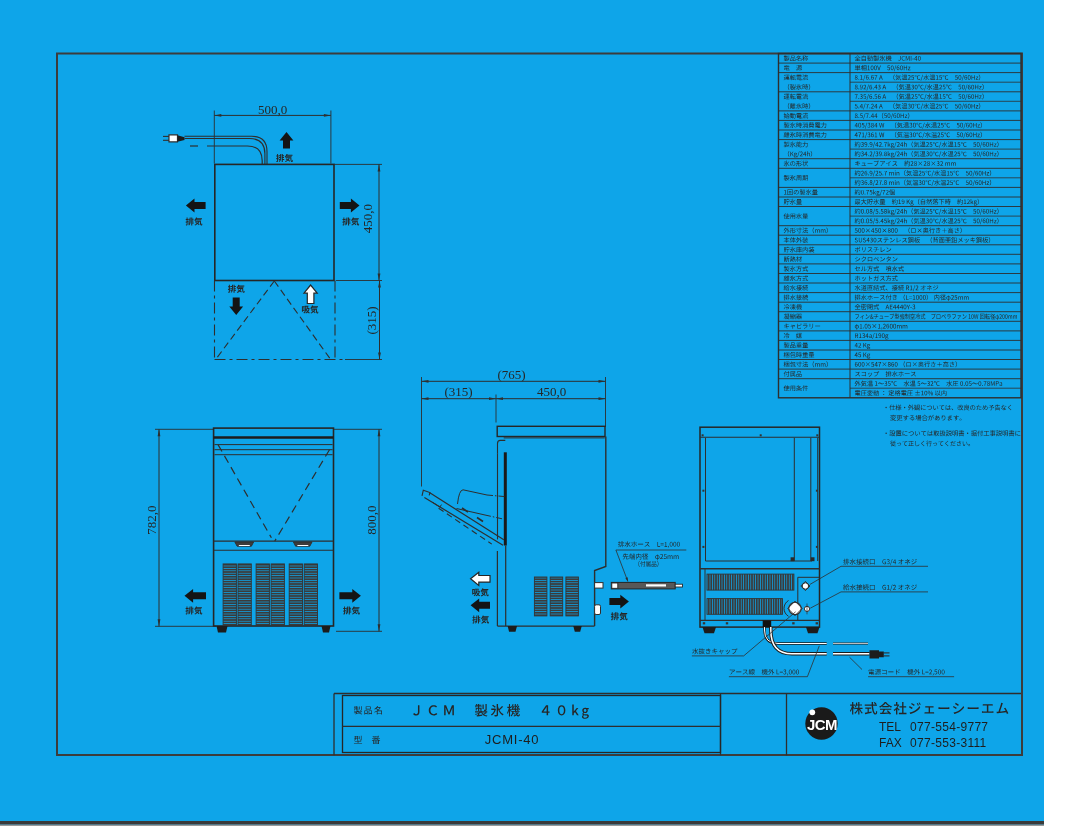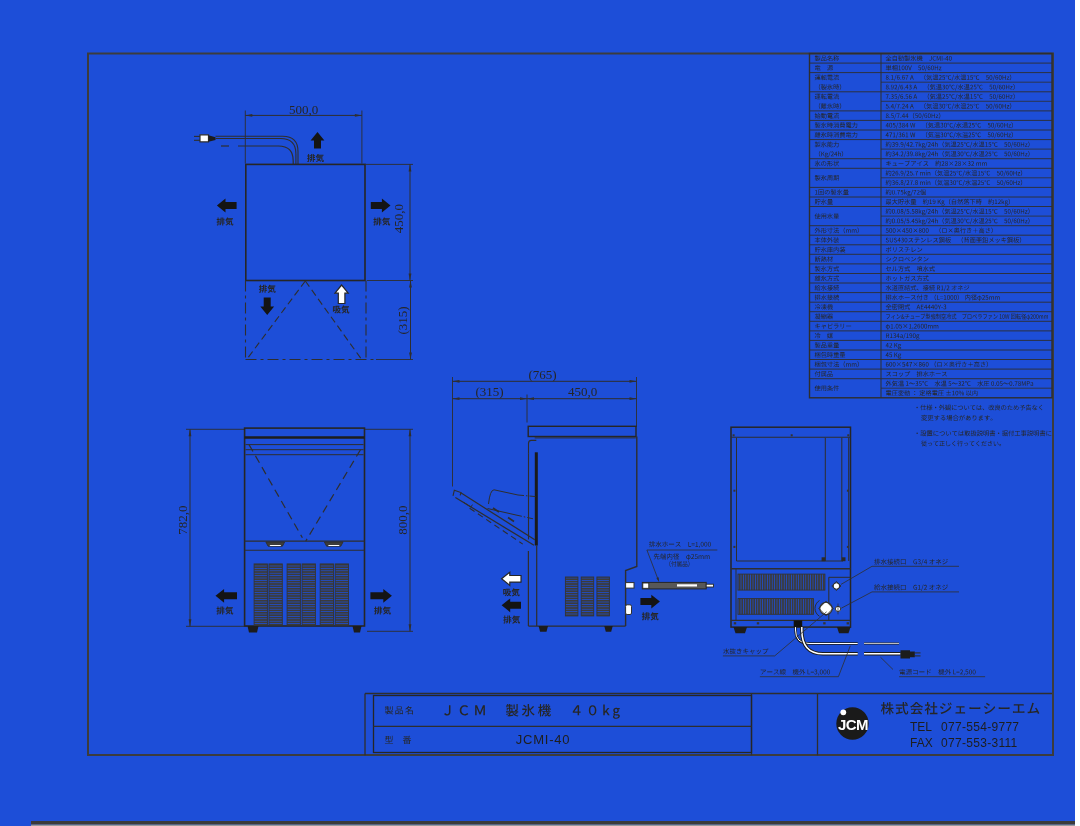--- a/index.html
+++ b/index.html
@@ -1,14 +1,14 @@
 <!DOCTYPE html>
 <html><head><meta charset="utf-8"><style>
 html,body{margin:0;padding:0;background:#fff;}
-#page{position:relative;width:1044px;height:826px;background:#1d4ed8;overflow:hidden;font-family:"Liberation Sans",sans-serif;padding-left:31px;}
+#page{position:relative;width:1044px;height:826px;background:#0ea5e9;overflow:hidden;font-family:"Liberation Sans",sans-serif;}
 </style></head><body>
 
 <div id="page">
 <svg width="1080" height="826" viewBox="0 0 1080 826">
 <defs>
         <pattern id="hs" width="4" height="2.4" patternUnits="userSpaceOnUse">
           <rect width="4" height="1.7" fill="#3b3b3b"></rect>
         </pattern>
         <pattern id="vs" width="2.4" height="4" patternUnits="userSpaceOnUse">
           <rect width="1.7" height="4" fill="#3b3b3b"></rect>

